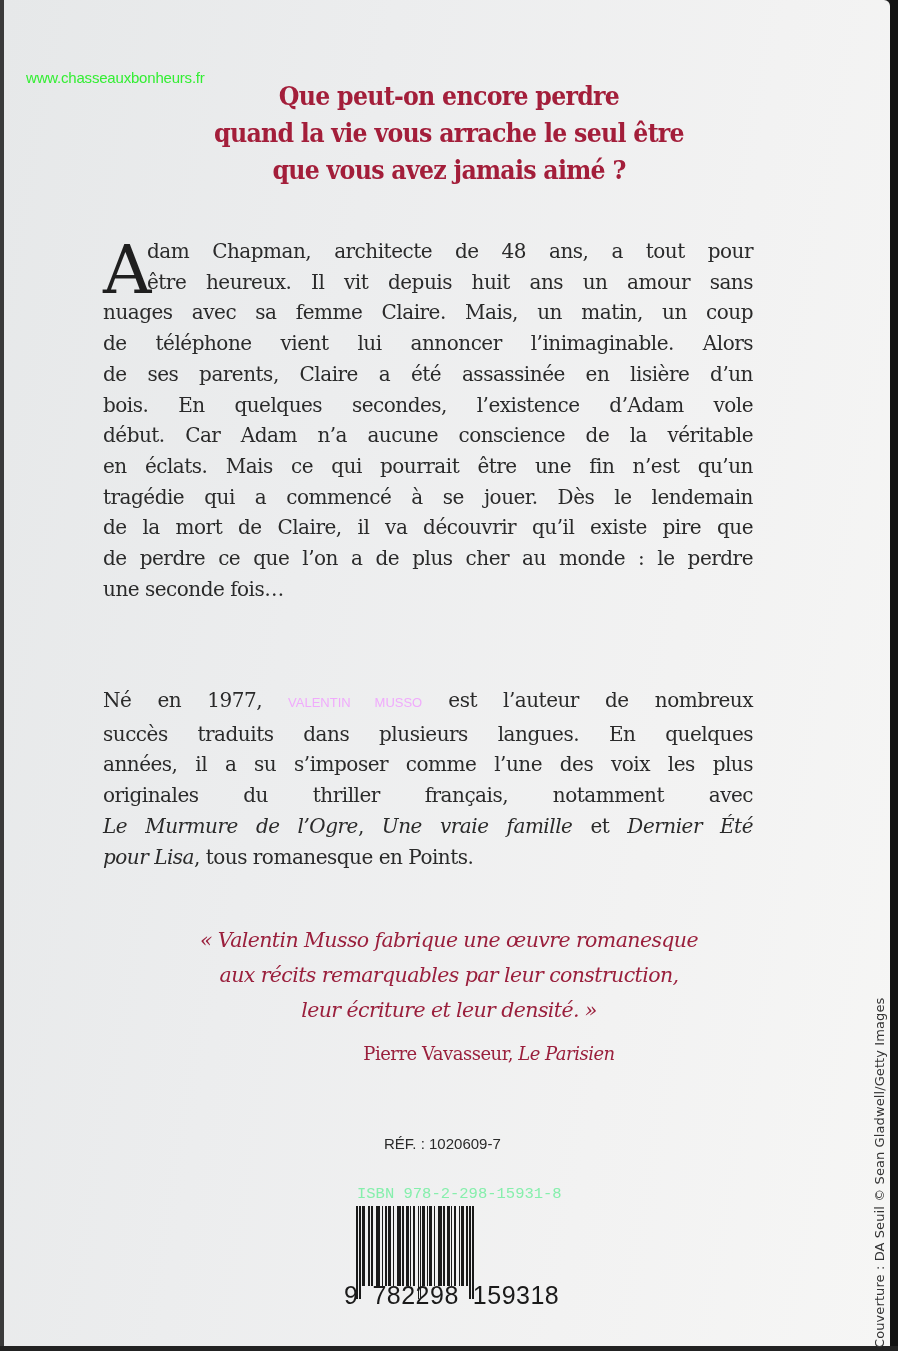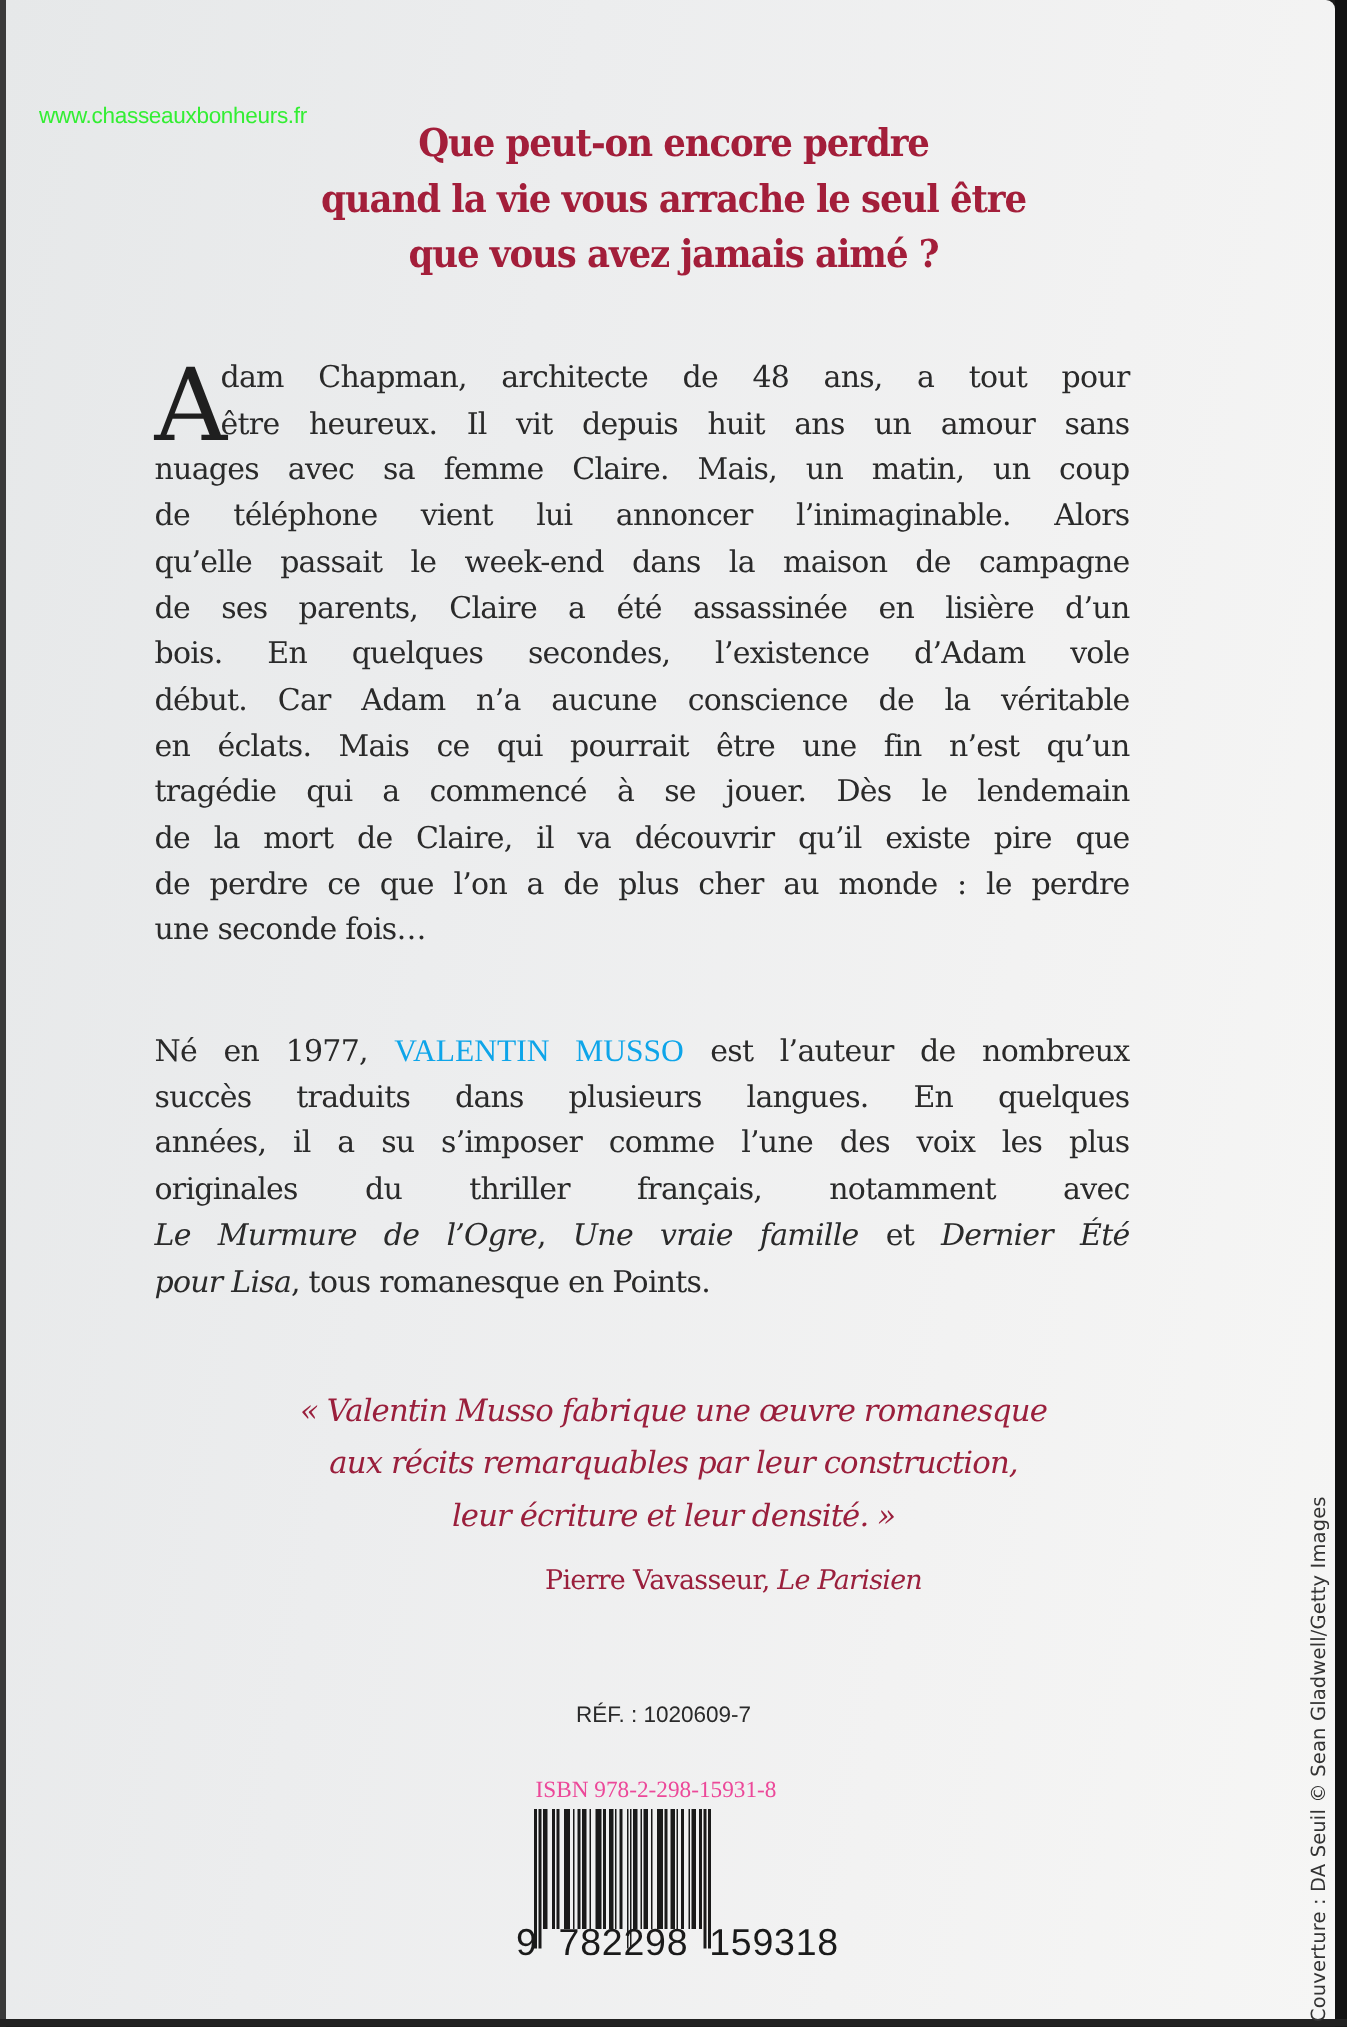--- a/index.html
+++ b/index.html
@@ -34,40 +34,40 @@
   .line { display: block; white-space: nowrap; text-align: justify; text-align-last: justify; width: 650px; }
   .line.last { text-align-last: left; }
   .summary { top: 236px; }
   .dropcap {
     position: absolute; left: 0; top: 6px;
     font-family: "DejaVu Serif", serif; font-size: 67px; line-height: 56px;
     color: #1f1f1f;
   }
   .summary .indent { padding-left: 44px; width: 606px; }
   .bio { top: 685px; }
-  .author { font-family: Liberation Serif, serif; color: #0ea5e9; font-size: 21px; letter-spacing: 0; }
+  .author { font-family: Liberation Sans, sans-serif; color: #f0abfc; font-size: 13px; letter-spacing: 0; }
   .ital { font-style: italic; }
   .quote {
     position: absolute; left: 0; width: 898px; top: 923px;
     text-align: center; color: #9a1f3c;
     font-family: "DejaVu Serif", serif; font-style: italic;
     font-size: 20.5px; line-height: 35px; letter-spacing: -0.6px;
   }
   .quote div { white-space: nowrap; }
   .quote-source {
     position: absolute; left: 0; width: 898px; top: 1043px;
     text-align: center; color: #9a1f3c; font-size: 18px; letter-spacing: -0.5px; padding-left: 40px;
   }
   .ref {
     position: absolute; left: 384px; top: 1135px;
     font-family: "Liberation Sans", sans-serif; font-size: 15px; color: #2a2a2a;
   }
   .isbn {
     position: absolute; left: 357px; top: 1185px;
-    font-family: Liberation Serif, serif; font-size: 15.5px; color: #ec4899;
+    font-family: Liberation Mono, monospace; font-size: 15.5px; color: #86efac;
   }
   .barcode {
     position: absolute; left: 356px; top: 1206px; width: 198px; height: 93px;
     display: flex; align-items: flex-start;
   }
   .barcode span { display: block; height: 80px; background: #1a1a1a; }
   .barcode span.guard { height: 93px; }
   .barcode-digits {
     position: absolute; left: 344px; top: 1281px;
     font-family: "Liberation Sans", sans-serif; font-size: 25px; color: #1a1a1a;
@@ -99,21 +99,20 @@
   <div>quand la vie vous arrache le seul être</div>
   <div>que vous avez jamais aimé ?</div>
 </div>
 
 <div class="body summary">
   <span class="dropcap">A</span>
   <span class="line indent">dam Chapman, architecte de 48 ans, a tout pour</span>
   <span class="line indent">être heureux. Il vit depuis huit ans un amour sans</span>
   <span class="line">nuages avec sa femme Claire. Mais, un matin, un coup</span>
   <span class="line">de téléphone vient lui annoncer l’inimaginable. Alors</span>
-  <span class="line">qu’elle passait le week-end dans la maison de campagne</span>
   <span class="line">de ses parents, Claire a été assassinée en lisière d’un</span>
   <span class="line">bois. En quelques secondes, l’existence d’Adam vole</span>
   <span class="line">début. Car Adam n’a aucune conscience de la véritable</span>
   <span class="line">en éclats. Mais ce qui pourrait être une fin n’est qu’un</span>
   <span class="line">tragédie qui a commencé à se jouer. Dès le lendemain</span>
   <span class="line">de la mort de Claire, il va découvrir qu’il existe pire que</span>
   <span class="line">de perdre ce que l’on a de plus cher au monde : le perdre</span>
   <span class="line last">une seconde fois…</span>
 </div>
 

